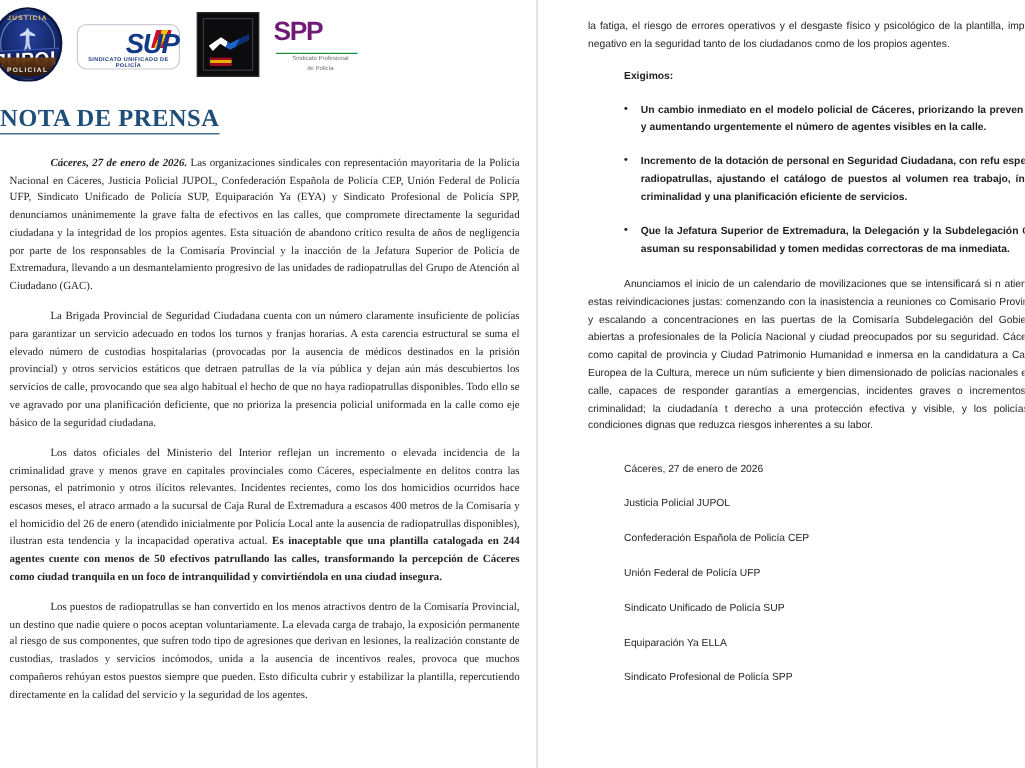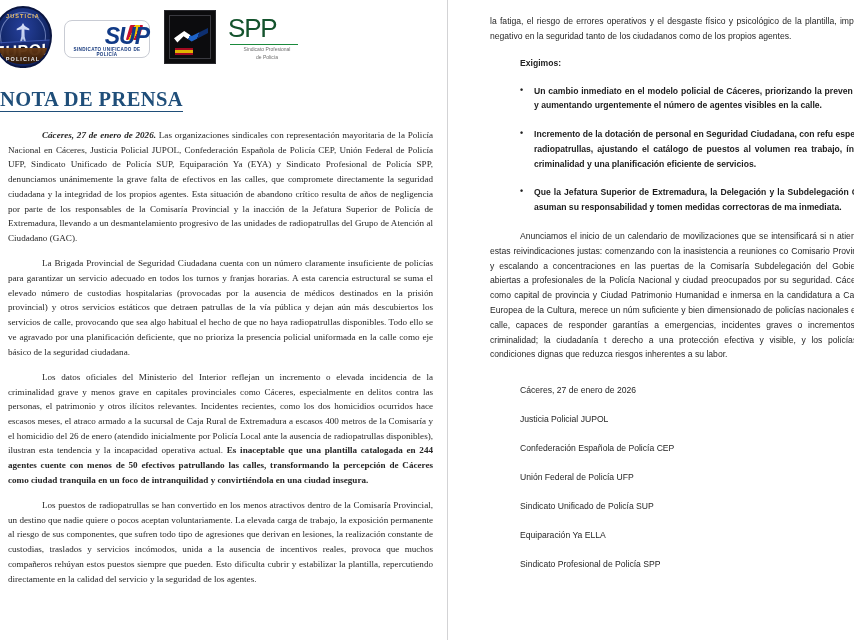--- a/index.html
+++ b/index.html
@@ -228,22 +228,22 @@
   .eya-flag {
     position: absolute; left: 10px; bottom: 8px;
     width: 18px; height: 7px;
     background: linear-gradient(#a40b20 0 30%, #e0b400 30% 70%, #a40b20 70% 100%);
   }
 
   
   .logo-spp { width: 80px; height: 52px; margin-left: 10px; }
   .spp-letters {
     position: absolute; left: 0; top: 4px;
-    font-weight: normal; font-size: 26px; letter-spacing: -1.2px;
-    color: #14532d; line-height: 1;
+    font-weight: bold; font-size: 22px; letter-spacing: -1.2px;
+    color: #701a75; line-height: 1;
   }
   .spp-rule {
     position: absolute; left: 2px; top: 33px; width: 68px; height: 1px;
     background: #1a8a3c;
   }
   .spp-sub {
     position: absolute; left: 10px; top: 35px;
     font-size: 5px; color: #6f6f6f; line-height: 1.5; text-align: center;
     width: 58px;
   }

